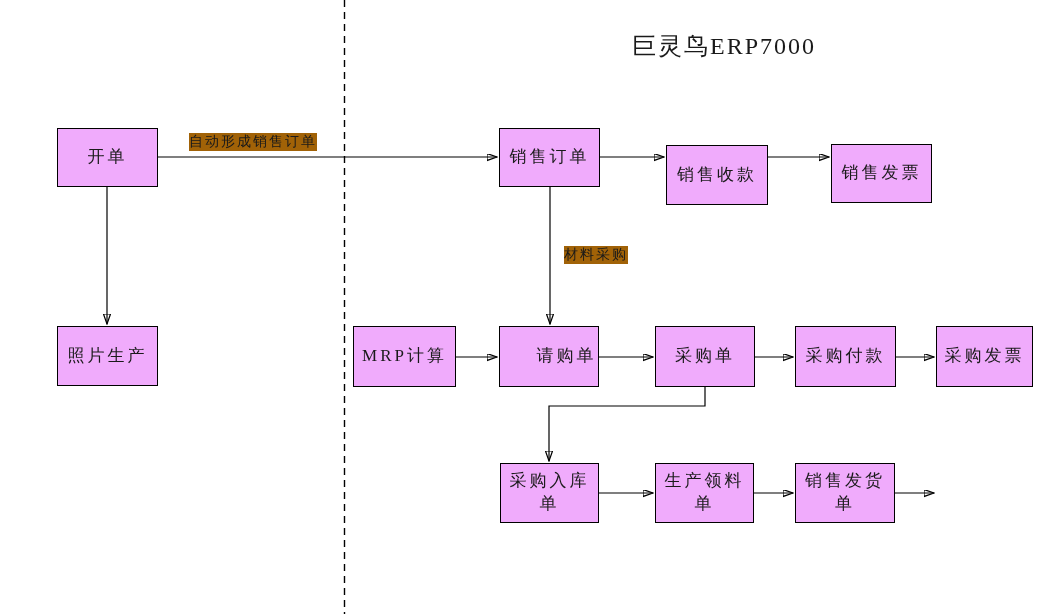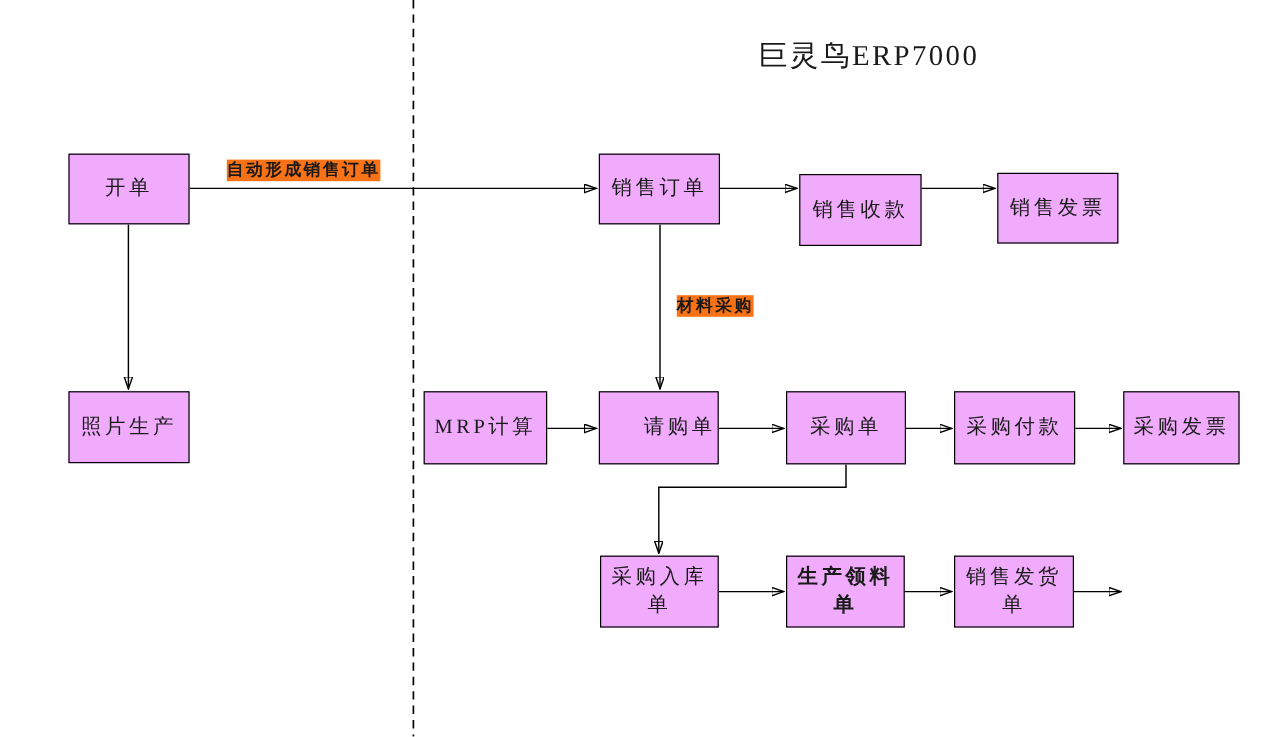--- a/index.html
+++ b/index.html
@@ -50,22 +50,21 @@
     font-size: 17px;
     letter-spacing: 3px;
     line-height: 1.35;
     white-space: pre-line;
   }
   .edge-label {
     position: absolute;
     font-size: 14px;
     letter-spacing: 2px;
     white-space: nowrap;
-    background: #f97316;
-    font-weight: bold;
+    background: #a16207;
   }
 </style>
 </head>
 <body>
 
 <div class="canvas">
 
   <svg class="wires" viewBox="0 0 1062 614">
     <defs>
       <marker id="arr" markerWidth="11" markerHeight="8" refX="10" refY="3.5" orient="auto" markerUnits="userSpaceOnUse">
@@ -100,21 +99,21 @@
   <div class="node" style="left:831px; top:144px; width:101px; height:59px;">销售发票</div>
 
   <div class="node" style="left:353px; top:326px; width:103px; height:61px;">MRP计算</div>
   <div class="node" style="left:499px; top:326px; width:100px; height:61px;padding-left:35px;">请购单</div>
   <div class="node" style="left:795px; top:326px; width:101px; height:61px;">采购付款</div>
   <div class="node" style="left:655px; top:326px; width:100px; height:61px;">采购单</div>
   <div class="node" style="left:936px; top:326px; width:97px; height:61px;">采购发票</div>
 
   <div class="node" style="left:500px; top:463px; width:99px; height:60px;">采购入库
 单</div>
-  <div class="node" style="left:655px; top:463px; width:99px; height:60px;font-weight:bold;">生产领料
+  <div class="node" style="left:655px; top:463px; width:99px; height:60px;">生产领料
 单</div>
   <div class="node" style="left:795px; top:463px; width:100px; height:60px;">销售发货
 单</div>
 
   <div class="edge-label" style="left:189px; top:133px;">自动形成销售订单</div>
   <div class="edge-label" style="left:564px; top:246px;">材料采购</div>
 
 </div>
 
 </body></html>

